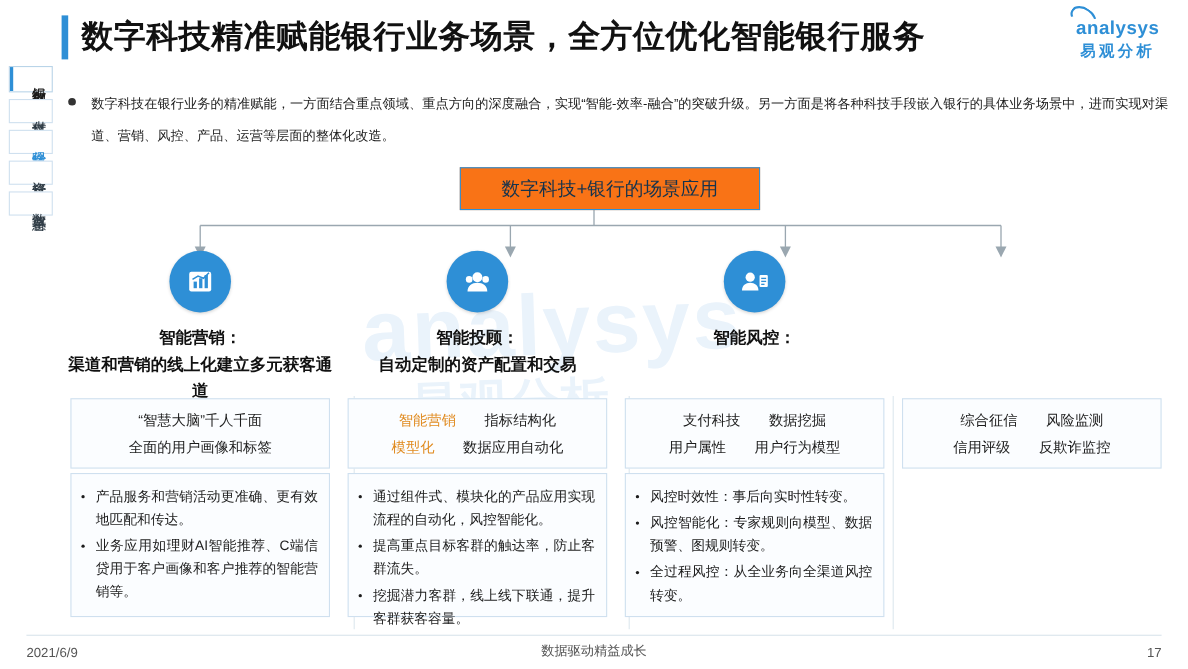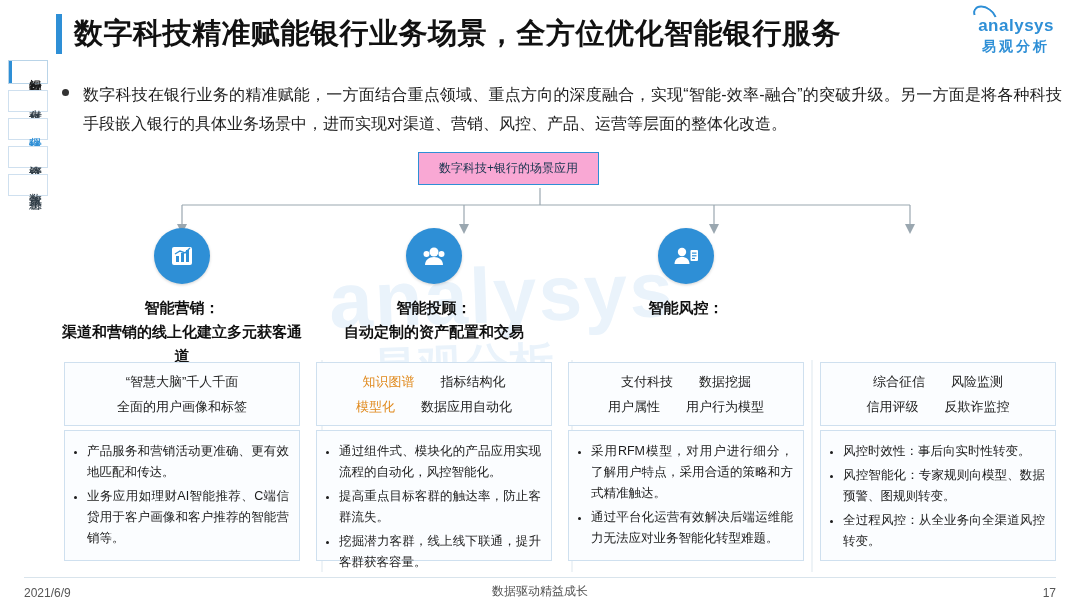--- a/index.html
+++ b/index.html
@@ -62,27 +62,27 @@
   }
   
   .intro{
     position:absolute;left:62px;top:80px;width:1000px;
     display:flex;z-index:3;
   }
   .bullet{
     width:7px;height:7px;border-radius:50%;background:#333;margin-top:9px;margin-right:14px;flex:none;
   }
   .intro-text{
-    font-size:16px;line-height:29px;color:#1c1c1c;text-align:justify;
+    font-size:12px;line-height:29px;color:#1c1c1c;text-align:justify;
   }
   
   .center-box{
     position:absolute;left:418px;top:152px;
-    border:1.6px solid #2e8fd6;background:#f9a8d4;
-    padding:7px 20px;font-size:12px;color:#15334d;z-index:3;
+    border:1.6px solid #2e8fd6;background:#f97316;
+    padding:7px 37px;font-size:17px;color:#15334d;z-index:3;
   }
   
   .connect{position:absolute;left:0;top:0;width:1080px;height:608px;z-index:1;}
   
   .cols{
     position:absolute;left:56px;top:228px;width:1008px;
     display:flex;z-index:3;
   }
   .col{width:252px;display:flex;flex-direction:column;align-items:center;}
   .circle{
@@ -225,21 +225,21 @@
   </div>
 </div>
 
 <div class="card-row">
   <div class="card">
     <div class="line single">“智慧大脑”千人千面</div>
     <div class="line single">全面的用户画像和标签</div>
   </div>
   <div class="card orange">
     <div class="line">
-      <span class="kw">知识图谱</span>
+      <span class="kw">智能营销</span>
       <span>指标结构化</span>
     </div>
     <div class="line">
       <span class="kw">模型化</span>
       <span>数据应用自动化</span>
     </div>
   </div>
   <div class="card">
     <div class="line">
       <span>支付科技</span>
@@ -271,26 +271,20 @@
   </div>
   <div class="bcard">
     <ul>
       <li>通过组件式、模块化的产品应用实现流程的自动化，风控智能化。</li>
       <li>提高重点目标客群的触达率，防止客群流失。</li>
       <li>挖掘潜力客群，线上线下联通，提升客群获客容量。</li>
     </ul>
   </div>
   <div class="bcard">
     <ul>
-      <li>采用RFM模型，对用户进行细分，了解用户特点，采用合适的策略和方式精准触达。</li>
-      <li>通过平台化运营有效解决后端运维能力无法应对业务智能化转型难题。</li>
-    </ul>
-  </div>
-  <div class="bcard">
-    <ul>
       <li>风控时效性：事后向实时性转变。</li>
       <li>风控智能化：专家规则向模型、数据预警、图规则转变。</li>
       <li>全过程风控：从全业务向全渠道风控转变。</li>
     </ul>
   </div>
 </div>
 
 <div class="footer-line"></div>
 <div class="foot-date">2021/6/9</div>
 <div class="foot-center">数据驱动精益成长</div>

